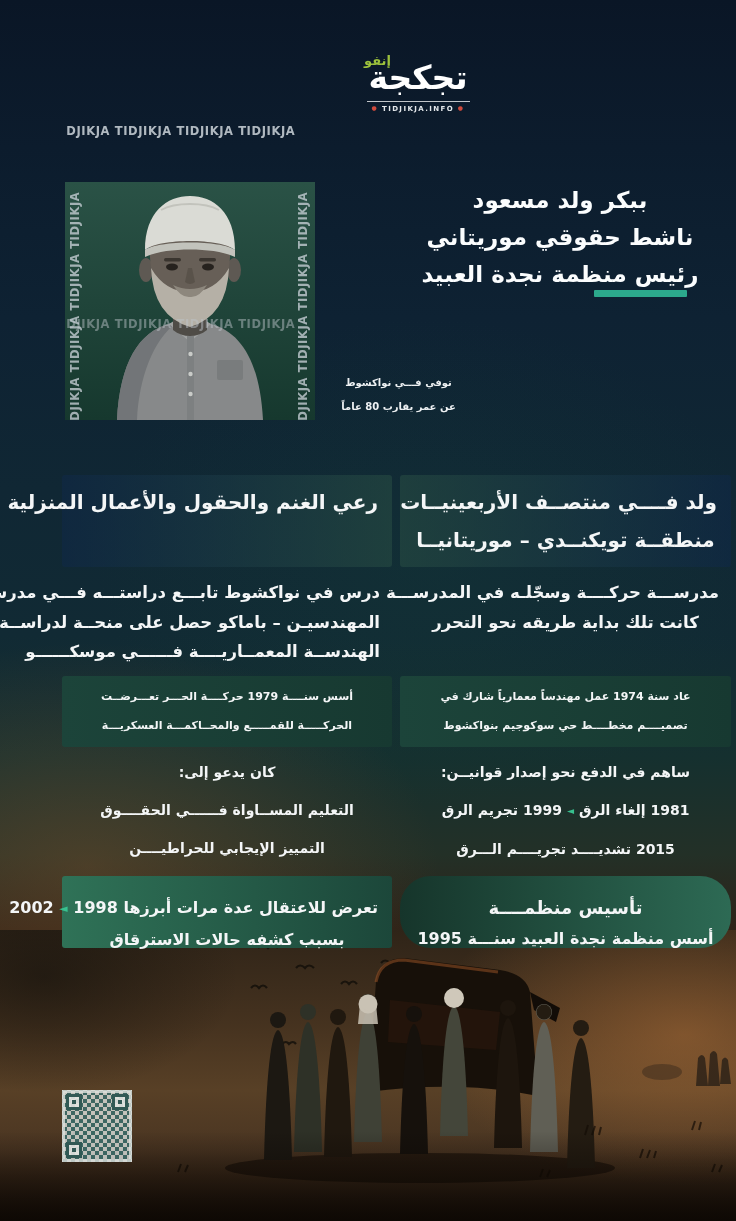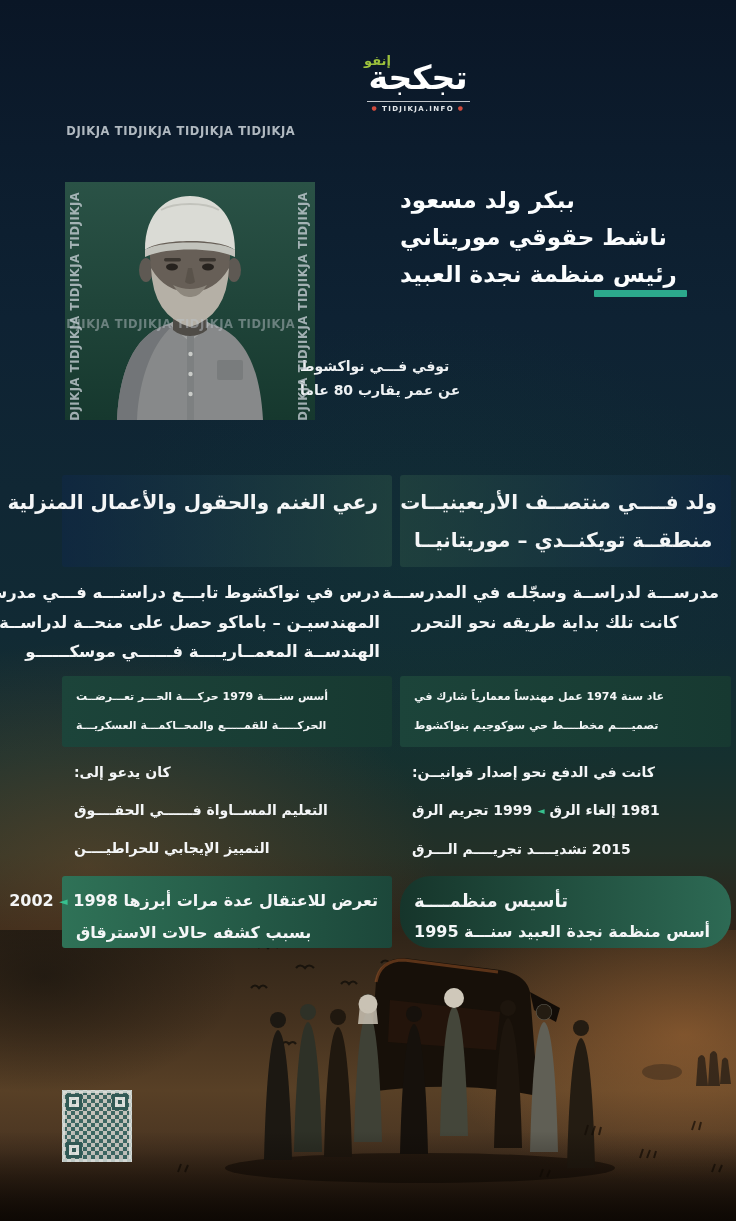--- a/index.html
+++ b/index.html
@@ -6,21 +6,21 @@
   html,body { background:#000; }
   body { font-family:"DejaVu Sans", sans-serif; }
   #page {
     position:relative; width:736px; height:1221px; overflow:hidden; margin:0 auto;
     background-image:
       radial-gradient(500px 320px at 12% 71%, rgba(130,85,45,.42), transparent 70%),
       radial-gradient(460px 340px at 58% 46%, rgba(24,78,60,.17), transparent 72%),
       linear-gradient(180deg,#0a1626 0%,#0c1c2d 12%,#0e2233 26%,#102734 40%,#112a34 52%,#15302f 62%,#233027 70%,#2e2318 76%,#3a2c1c 86%,#241a10 100%);
     color:#f2f5f6;
   }
-  .ar { direction:rtl; text-align:left; font-weight:700; }
+  .ar { direction:rtl; text-align:center; font-weight:700; }
   .line { white-space:nowrap; }
   .iso { unicode-bidi:isolate; }
   .arrow { color:#38c18f; font-size:.68em; vertical-align:1px; }
 
   
   .logo { position:absolute; left:352px; top:60px; width:132px; text-align:center; }
   .logo-ar { font-size:33px; font-weight:700; color:#fff; line-height:36px; }
   .logo-badge { position:absolute; left:12px; top:-7px; font-size:13px; font-weight:700; color:#9dc23c; }
   .logo-cap { display:inline-block; margin-top:2px; border-top:1px solid rgba(255,255,255,.75); padding:2px 5px 0 5px; font-size:7px; letter-spacing:1.4px; color:#e3e7ea; font-weight:700; direction:ltr; }
   .logo-cap .dot { color:#cf4a3c; font-size:6px; vertical-align:1px; }
@@ -29,37 +29,37 @@
   .portrait { position:absolute; left:65px; top:120px; width:250px; height:300px; overflow:hidden; }
   .portrait .green { position:absolute; left:0; right:0; top:62px; bottom:0; background:linear-gradient(180deg,#2a5246,#16382e); }
   .portrait svg.photo { position:absolute; left:0; top:0; }
   .wm-row { position:absolute; left:-12px; right:-12px; font-size:11.5px; font-weight:700; letter-spacing:.6px; white-space:nowrap; color:rgba(206,213,219,.85); z-index:3; }
   .wm-row.r2 { color:rgba(190,197,203,.48); }
   .wm-col { position:absolute; top:-14px; bottom:-14px; writing-mode:vertical-rl; transform:rotate(180deg); font-size:11.5px; font-weight:700; letter-spacing:.6px; white-space:nowrap; color:rgba(200,208,214,.78); z-index:3; }
 
   
   .title { position:absolute; left:400px; top:182px; width:320px; font-size:23px; line-height:37px; color:#fbfdfe; }
   .title-bar { position:absolute; left:594px; top:290px; width:93px; height:7px; background:#2ca98c; border-radius:1px; }
-  .death { position:absolute; left:300px; top:355px; width:197px; font-size:14px; line-height:23.5px; color:#eef1f3; }
+  .death { position:absolute; left:300px; top:371px; width:197px; font-size:10px; line-height:23.5px; color:#eef1f3; }
 
   
   .blk { position:absolute; color:#f4f6f7; }
   .colR { left:400px; width:331px; }
   .colL { left:62px;  width:330px; }
   .panel { border-radius:3px; }
   .p-navy-r { background:linear-gradient(90deg, rgba(38,74,66,.62), rgba(15,40,72,.55)); }
   .p-navy-l { background:linear-gradient(90deg, rgba(15,40,72,.55), rgba(38,74,66,.62)); }
   .p-green  { background:linear-gradient(90deg,#1c443a,#173931); }
   .p-bright-r { background:linear-gradient(90deg,#16352b,#2d6a54);border-radius:31px; }
   .p-bright-l { background:linear-gradient(90deg,#2f7257,#1c473a); }
   .row1 { top:475px; height:92px; padding:8px 14px; font-size:20px; line-height:38px; }
   .row2 { top:578px; padding:0 12px; font-size:16.5px; line-height:29.5px; }
   .row3 { top:676px; height:71px; padding:6px 14px; font-size:11px; line-height:29px; }
   .row4 { top:753px; padding:0 12px; font-size:14px; line-height:38px; }
-  .row5 { top:876px; height:72px; padding:9px 14px; font-size:16px; line-height:31px; }
+  .row5 { top:876px; height:72px; padding:16px 14px; font-size:16px; line-height:31px; }
   .row5 .big { font-size:18px; }
 
   
   .scene { position:absolute; left:0; top:930px; width:736px; height:291px; overflow:hidden; z-index:1;
     background-image:
       radial-gradient(360px 210px at 93% 36%, rgba(196,124,62,.45), transparent 72%),
       radial-gradient(300px 180px at 6% 16%, rgba(16,14,10,.55), transparent 65%),
       linear-gradient(180deg,#2f2418 0%,#45321f 32%,#584026 55%,#4a3522 76%,#23160c 100%);
   }
   .scene .vignette { position:absolute; left:0; right:0; bottom:0; height:90px; background:linear-gradient(180deg, transparent, rgba(8,5,2,.8)); }
@@ -142,40 +142,40 @@
       <div class="line">ولد فــــي منتصــف الأربعينيــات</div>
       <div class="line">منطقــة تويكنــدي – موريتانيــا</div>
     </div>
 
     <div class="blk colL row2 ar">
       <div class="line">درس في نواكشوط تابـــع دراستـــه فـــي مدرسة</div>
       <div class="line">المهندسيـن – باماكو حصل على منحــة لدراســة</div>
       <div class="line">الهندســة المعمــاريــــة فــــــي موسكــــــو</div>
     </div>
     <div class="blk colR row2 ar">
-      <div class="line">مدرســـة لدراســة وسجّلـه في المدرســـة</div>
+      <div class="line">مدرســـة حركــــة وسجّلـه في المدرســـة</div>
       <div class="line">كانت تلك بداية طريقه نحو التحرر</div>
     </div>
 
     <div class="blk colL row3 panel p-green ar">
       <div class="line">أسس سنــــة 1979 حركــــة الحـــر تعـــرضــت</div>
       <div class="line">الحركـــــة للقمـــــع والمحــاكمـــة العسكريـــة</div>
     </div>
     <div class="blk colR row3 panel p-green ar">
       <div class="line">عاد سنة 1974 عمل مهندساً معمارياً شارك في</div>
       <div class="line">تصميــــم مخطــــط حي سوكوجيم بنواكشوط</div>
     </div>
 
     <div class="blk colL row4 ar">
       <div class="line">كان يدعو إلى:</div>
       <div class="line">التعليم المســاواة فــــــي الحقــــوق</div>
       <div class="line">التمييز الإيجابي للحراطيــــن</div>
     </div>
     <div class="blk colR row4 ar">
-      <div class="line">كانت في الدفع نحو إصدار قوانيــن:</div>
+      <div class="line">ساهم في الدفع نحو إصدار قوانيــن:</div>
       <div class="line">
         <span class="iso">1981 إلغاء الرق</span>
         <span class="iso arrow">◄</span>
         <span class="iso">1999 تجريم الرق</span>
       </div>
       <div class="line">2015 تشديــــد تجريــــم الـــرق</div>
     </div>
 
     <div class="blk colL row5 panel p-bright-l ar">
       <div class="line">

